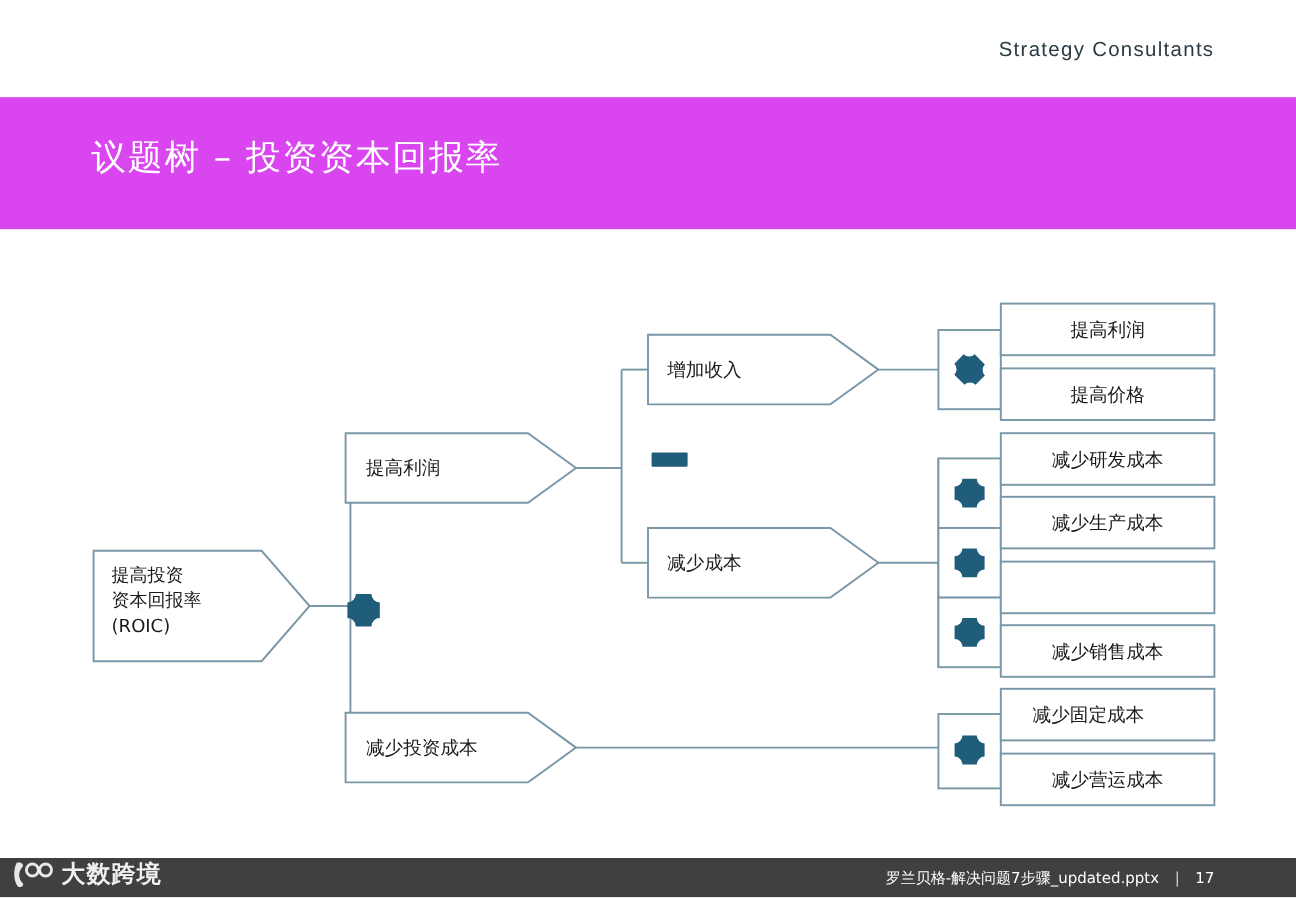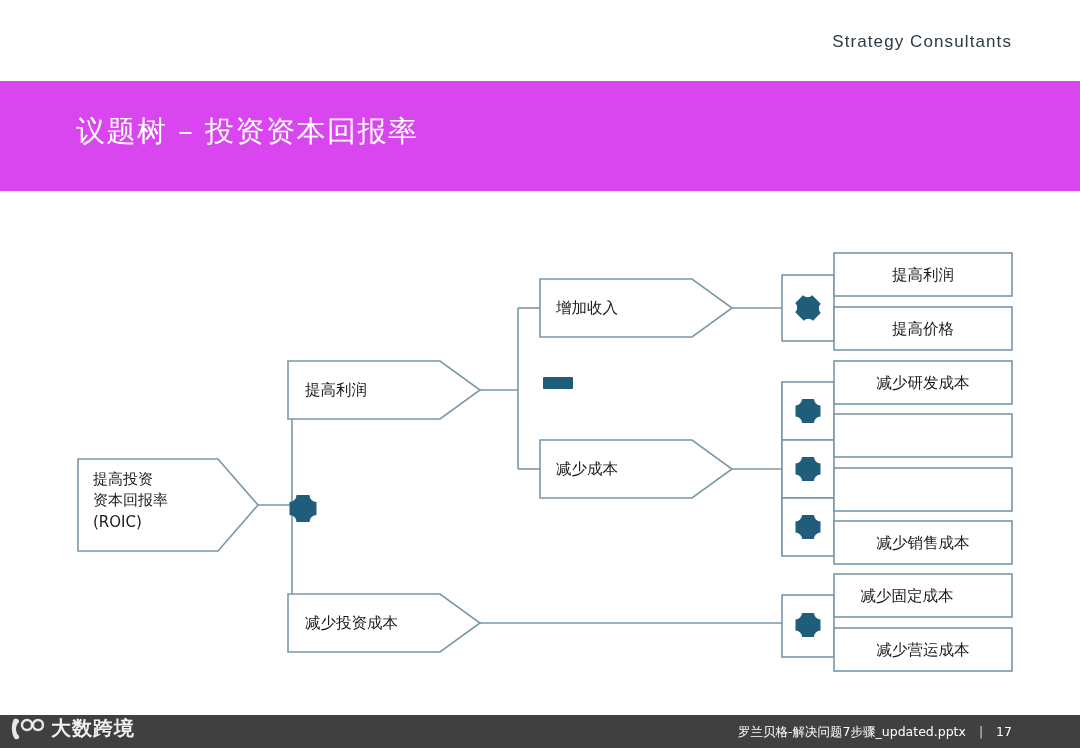--- a/index.html
+++ b/index.html
@@ -245,20 +245,21 @@
     <div class="node-label" style="left:305px; top:189px;">提高利润</div>
     <div class="node-label" style="left:305px; top:422px;">减少投资成本</div>
 
     <div class="node-label" style="left:556px; top:107px;">增加收入</div>
     <div class="node-label" style="left:556px; top:268px;">减少成本</div>
 
     <div class="node-label leaf" style="left:834px; top:74px; width:178px;">提高利润</div>
     <div class="node-label leaf" style="left:834px; top:128px; width:178px;">提高价格</div>
 
     <div class="node-label leaf" style="left:834px; top:182px; width:178px;">减少研发成本</div>
+    <div class="node-label leaf" style="left:834px; top:235px; width:178px;">减少生产成本</div>
     <div class="node-label leaf" style="left:834px; top:342px; width:178px;">减少销售成本</div>
 
     <div class="node-label leaf" style="left:834px; top:395px; width:146px;">减少固定成本</div>
     <div class="node-label leaf" style="left:834px; top:449px; width:178px;">减少营运成本</div>
   </div>
 
   <div class="footer-band">
     <div class="footer-text">
       <span>罗兰贝格-解决问题7步骤_updated.pptx</span>
       <span class="sep">|</span>

